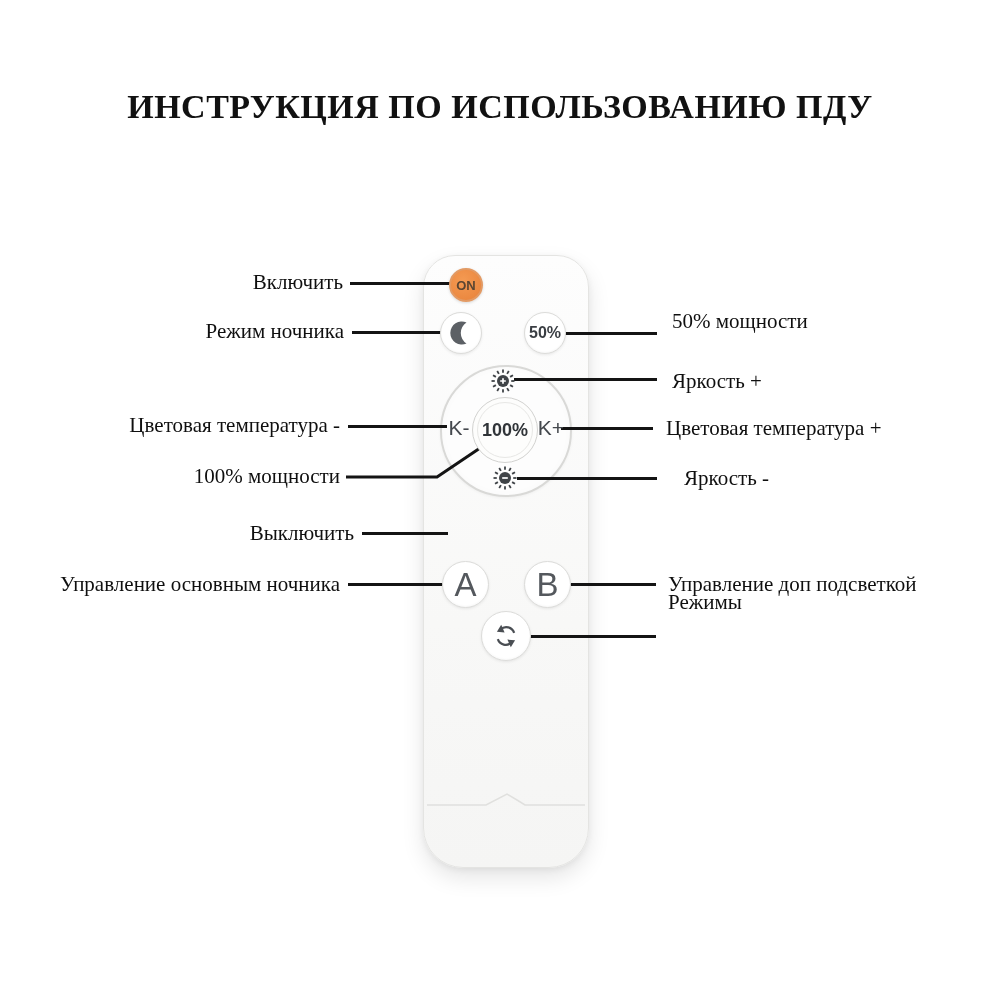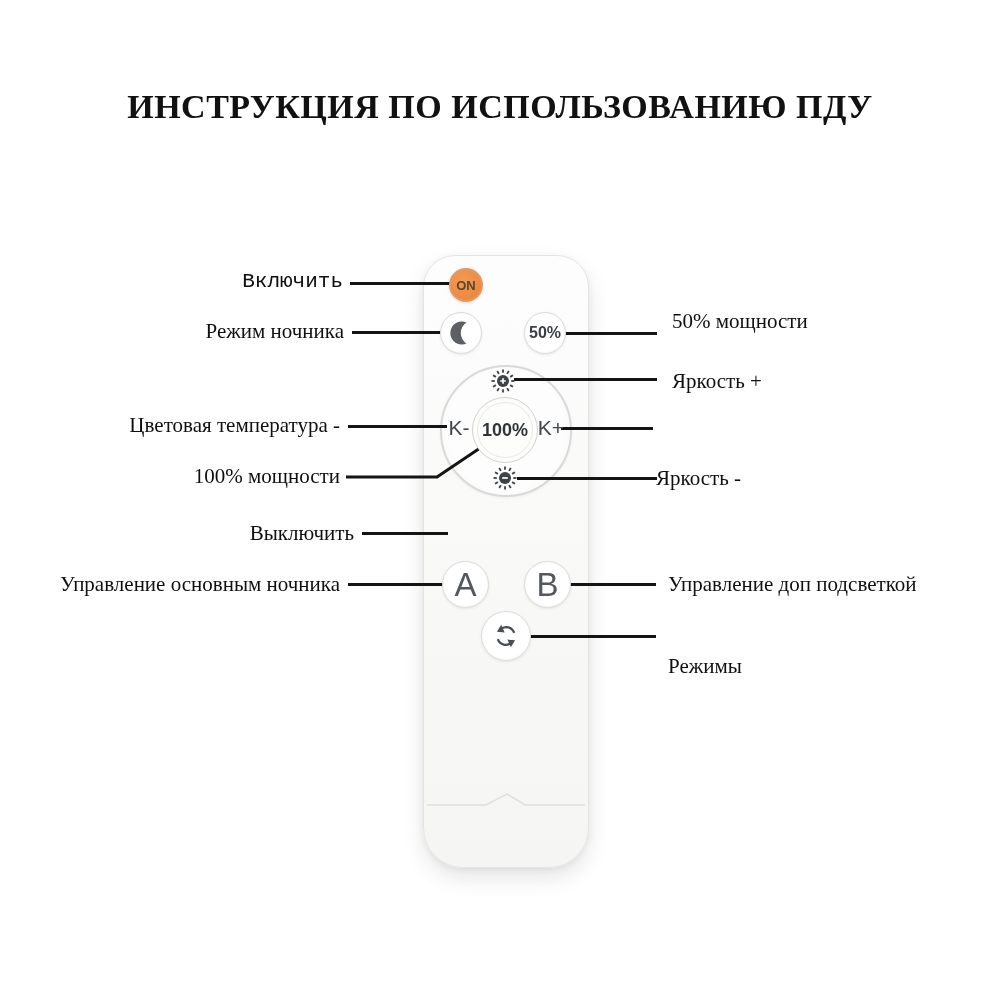--- a/index.html
+++ b/index.html
@@ -143,26 +143,27 @@
         <g fill="none" stroke="#4a4e53" stroke-width="1.9">
           <path d="M7.3 6.4 A7.1 7.1 0 0 1 19 9.3"></path>
           <path d="M16.7 17.6 A7.1 7.1 0 0 1 5 14.7"></path>
         </g>
         <polygon points="7.9,2.4 4.2,8.4 10.8,8.9" fill="#4a4e53"></polygon>
         <polygon points="16.1,21.6 19.8,15.6 13.2,15.1" fill="#4a4e53"></polygon>
       </svg>
     </div>
   </div>
 
-  <div class="lbl lbl-left" style="right:657px;top:269px;font-family:Liberation Mono, monospace;">Включить</div>
+  <div class="lbl lbl-left" style="right:657px;top:269px;">Включить</div>
   <div class="lbl lbl-left" style="right:656px;top:318px;">Режим ночника</div>
   <div class="lbl lbl-left" style="right:660px;top:412px;">Цветовая температура -</div>
   <div class="lbl lbl-left" style="right:660px;top:463px;">100% мощности</div>
   <div class="lbl lbl-left" style="right:646px;top:520px;">Выключить</div>
   <div class="lbl lbl-left" style="right:660px;top:571px;">Управление основным ночника</div>
 
   <div class="lbl" style="left:672px;top:308px;">50% мощности</div>
   <div class="lbl" style="left:672px;top:368px;text-align:right;">Яркость +</div>
-  <div class="lbl" style="left:656px;top:465px;">Яркость -</div>
+  <div class="lbl" style="left:666px;top:415px;">Цветовая температура +</div>
+  <div class="lbl" style="left:684px;top:465px;">Яркость -</div>
   <div class="lbl" style="left:668px;top:571px;">Управление доп подсветкой</div>
-  <div class="lbl" style="left:668px;top:653px;">Режимы</div>
+  <div class="lbl" style="left:668px;top:589px;">Режимы</div>
 
 </div>
 
 </body></html>

